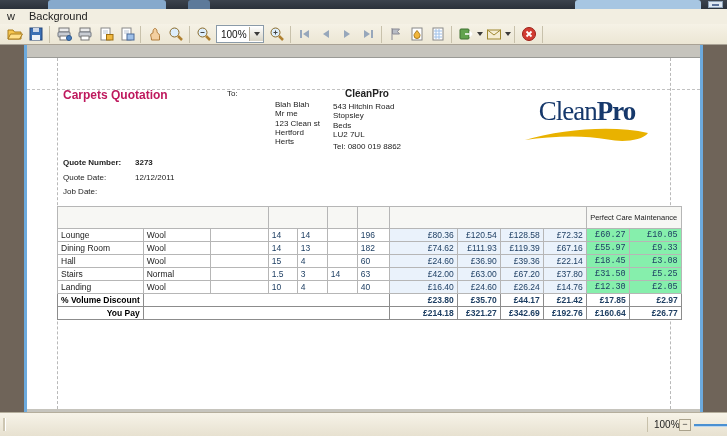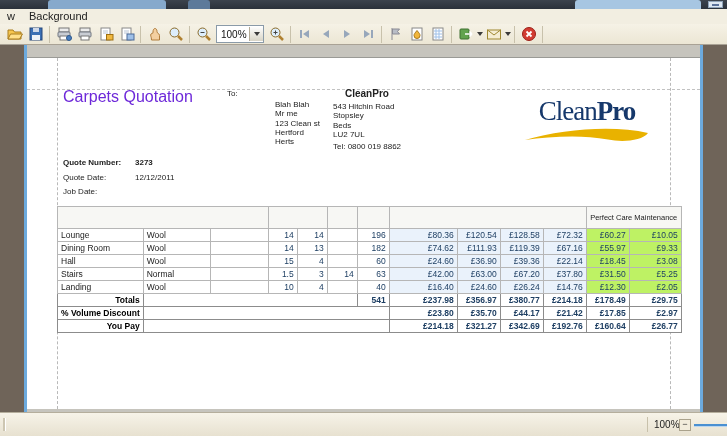--- a/index.html
+++ b/index.html
@@ -43,21 +43,21 @@
   
   .preview{position:absolute;left:0;top:45px;width:727px;height:367px;background:#6f6459;}
   .wborder{position:absolute;top:0;bottom:0;width:3px;background:#6caade;}
   .wb-l{left:24px;} .wb-r{left:700px;}
   .page-area{position:absolute;left:27px;top:0;width:673px;height:367px;background:#c6c4bd;}
   .page{position:absolute;left:0;top:12px;width:673px;height:351px;background:#fff;
         border-top:1px solid #9a9a96;font-size:8px;color:#222;}
   .guide-v{position:absolute;top:0;bottom:0;width:0;border-left:1px dashed #b9b9b9;}
   .guide-h{position:absolute;left:0;right:0;height:0;border-top:1px dashed #c2c2c2;}
 
-  .rpt-title{position:absolute;left:36px;top:30px;font-size:16px;font-weight:normal;color:#6d28d9;}
+  .rpt-title{position:absolute;left:36px;top:30px;font-size:12px;font-weight:bold;color:#be185d;}
   .to-label{position:absolute;left:200px;top:31px;}
   .to-lines{position:absolute;left:200px;top:42px;line-height:9.3px;margin-left:48px;}
   .co-name{position:absolute;left:318px;top:30px;font-size:10px;font-weight:bold;}
   .co-lines{position:absolute;left:306px;top:44px;line-height:9.3px;}
   .co-tel{margin-top:3px;}
 
   .logo{position:absolute;left:488px;top:40px;width:144px;text-align:center;}
   .logo-text{font-family:"Liberation Serif",serif;font-size:27px;line-height:27px;color:#16386b;letter-spacing:-1px;}
   .logo-text b{font-weight:bold;}
   .logo-tag{font-family:"Liberation Serif",serif;font-size:10.5px;color:#23262e;letter-spacing:.4px;margin-top:1px;}
@@ -70,23 +70,23 @@
   .bold{font-weight:bold;}
 
   
   .qtable{position:absolute;left:30px;top:148px;border-collapse:collapse;table-layout:fixed;
           font-size:8.5px;color:#222;background:#fff;}
   .qtable td{border:1px solid #b6b6b6;padding:1px 3px;overflow:hidden;box-sizing:border-box;}
   .qtable tr.grp td{height:22px;background:#f7f7f4;text-align:center;font-size:7.5px;white-space:nowrap;}
   .qtable tr.hd td{height:26px;background:#f7f7f4;text-align:center;vertical-align:middle;line-height:9px;}
   .qtable tr.dr td{height:13px;white-space:nowrap;}
   .txt{text-align:left;}
-  .num{text-align:right;color:#1e3f63;}
+  .num{text-align:left;color:#1e3f63;}
   .money{text-align:right;color:#1e3f63;background:#eaf2fb;}
-  .maint{background:#bef264;}
+  .maint{background:#86efac;font-family:Liberation Mono, monospace;}
   .qtable tr.tot td{height:13px;font-weight:bold;color:#1e3f63;text-align:right;border-color:#8c8c8c;white-space:nowrap;}
   .qtable tr.tot td.lblr{color:#000;}
 
   
   .statusbar{position:absolute;left:0;top:412px;width:727px;height:24px;
              background:linear-gradient(#f7f3e8,#e7e1d0);border-top:1px solid #b5ae9c;box-sizing:border-box;}
   .grip{position:absolute;left:3px;top:5px;width:2px;height:13px;background:#cdc6b2;border-right:1px solid #fff;}
   .st-sep{position:absolute;left:647px;top:4px;width:1px;height:15px;background:#c8c1ab;}
   .st-zoom{position:absolute;left:654px;top:6px;font-size:10px;color:#222;}
   .st-minus{position:absolute;left:679px;top:6px;width:12px;height:12px;background:#f2ecdc;
@@ -401,31 +401,20 @@
             <td class="num"></td>
             <td class="num">40</td>
             <td class="money">£16.40</td>
             <td class="money">£24.60</td>
             <td class="money">£26.24</td>
             <td class="money">£14.76</td>
             <td class="money maint">£12.30</td>
             <td class="money maint">£2.05</td>
           </tr>
           <tr class="tot">
-            <td class="lblr">Totals</td>
-            <td colspan="5"></td>
-            <td>541</td>
-            <td>£237.98</td>
-            <td>£356.97</td>
-            <td>£380.77</td>
-            <td>£214.18</td>
-            <td>£178.49</td>
-            <td>£29.75</td>
-          </tr>
-          <tr class="tot">
             <td class="lblr">% Volume Discount</td>
             <td colspan="6"></td>
             <td>£23.80</td>
             <td>£35.70</td>
             <td>£44.17</td>
             <td>£21.42</td>
             <td>£17.85</td>
             <td>£2.97</td>
           </tr>
           <tr class="tot">

